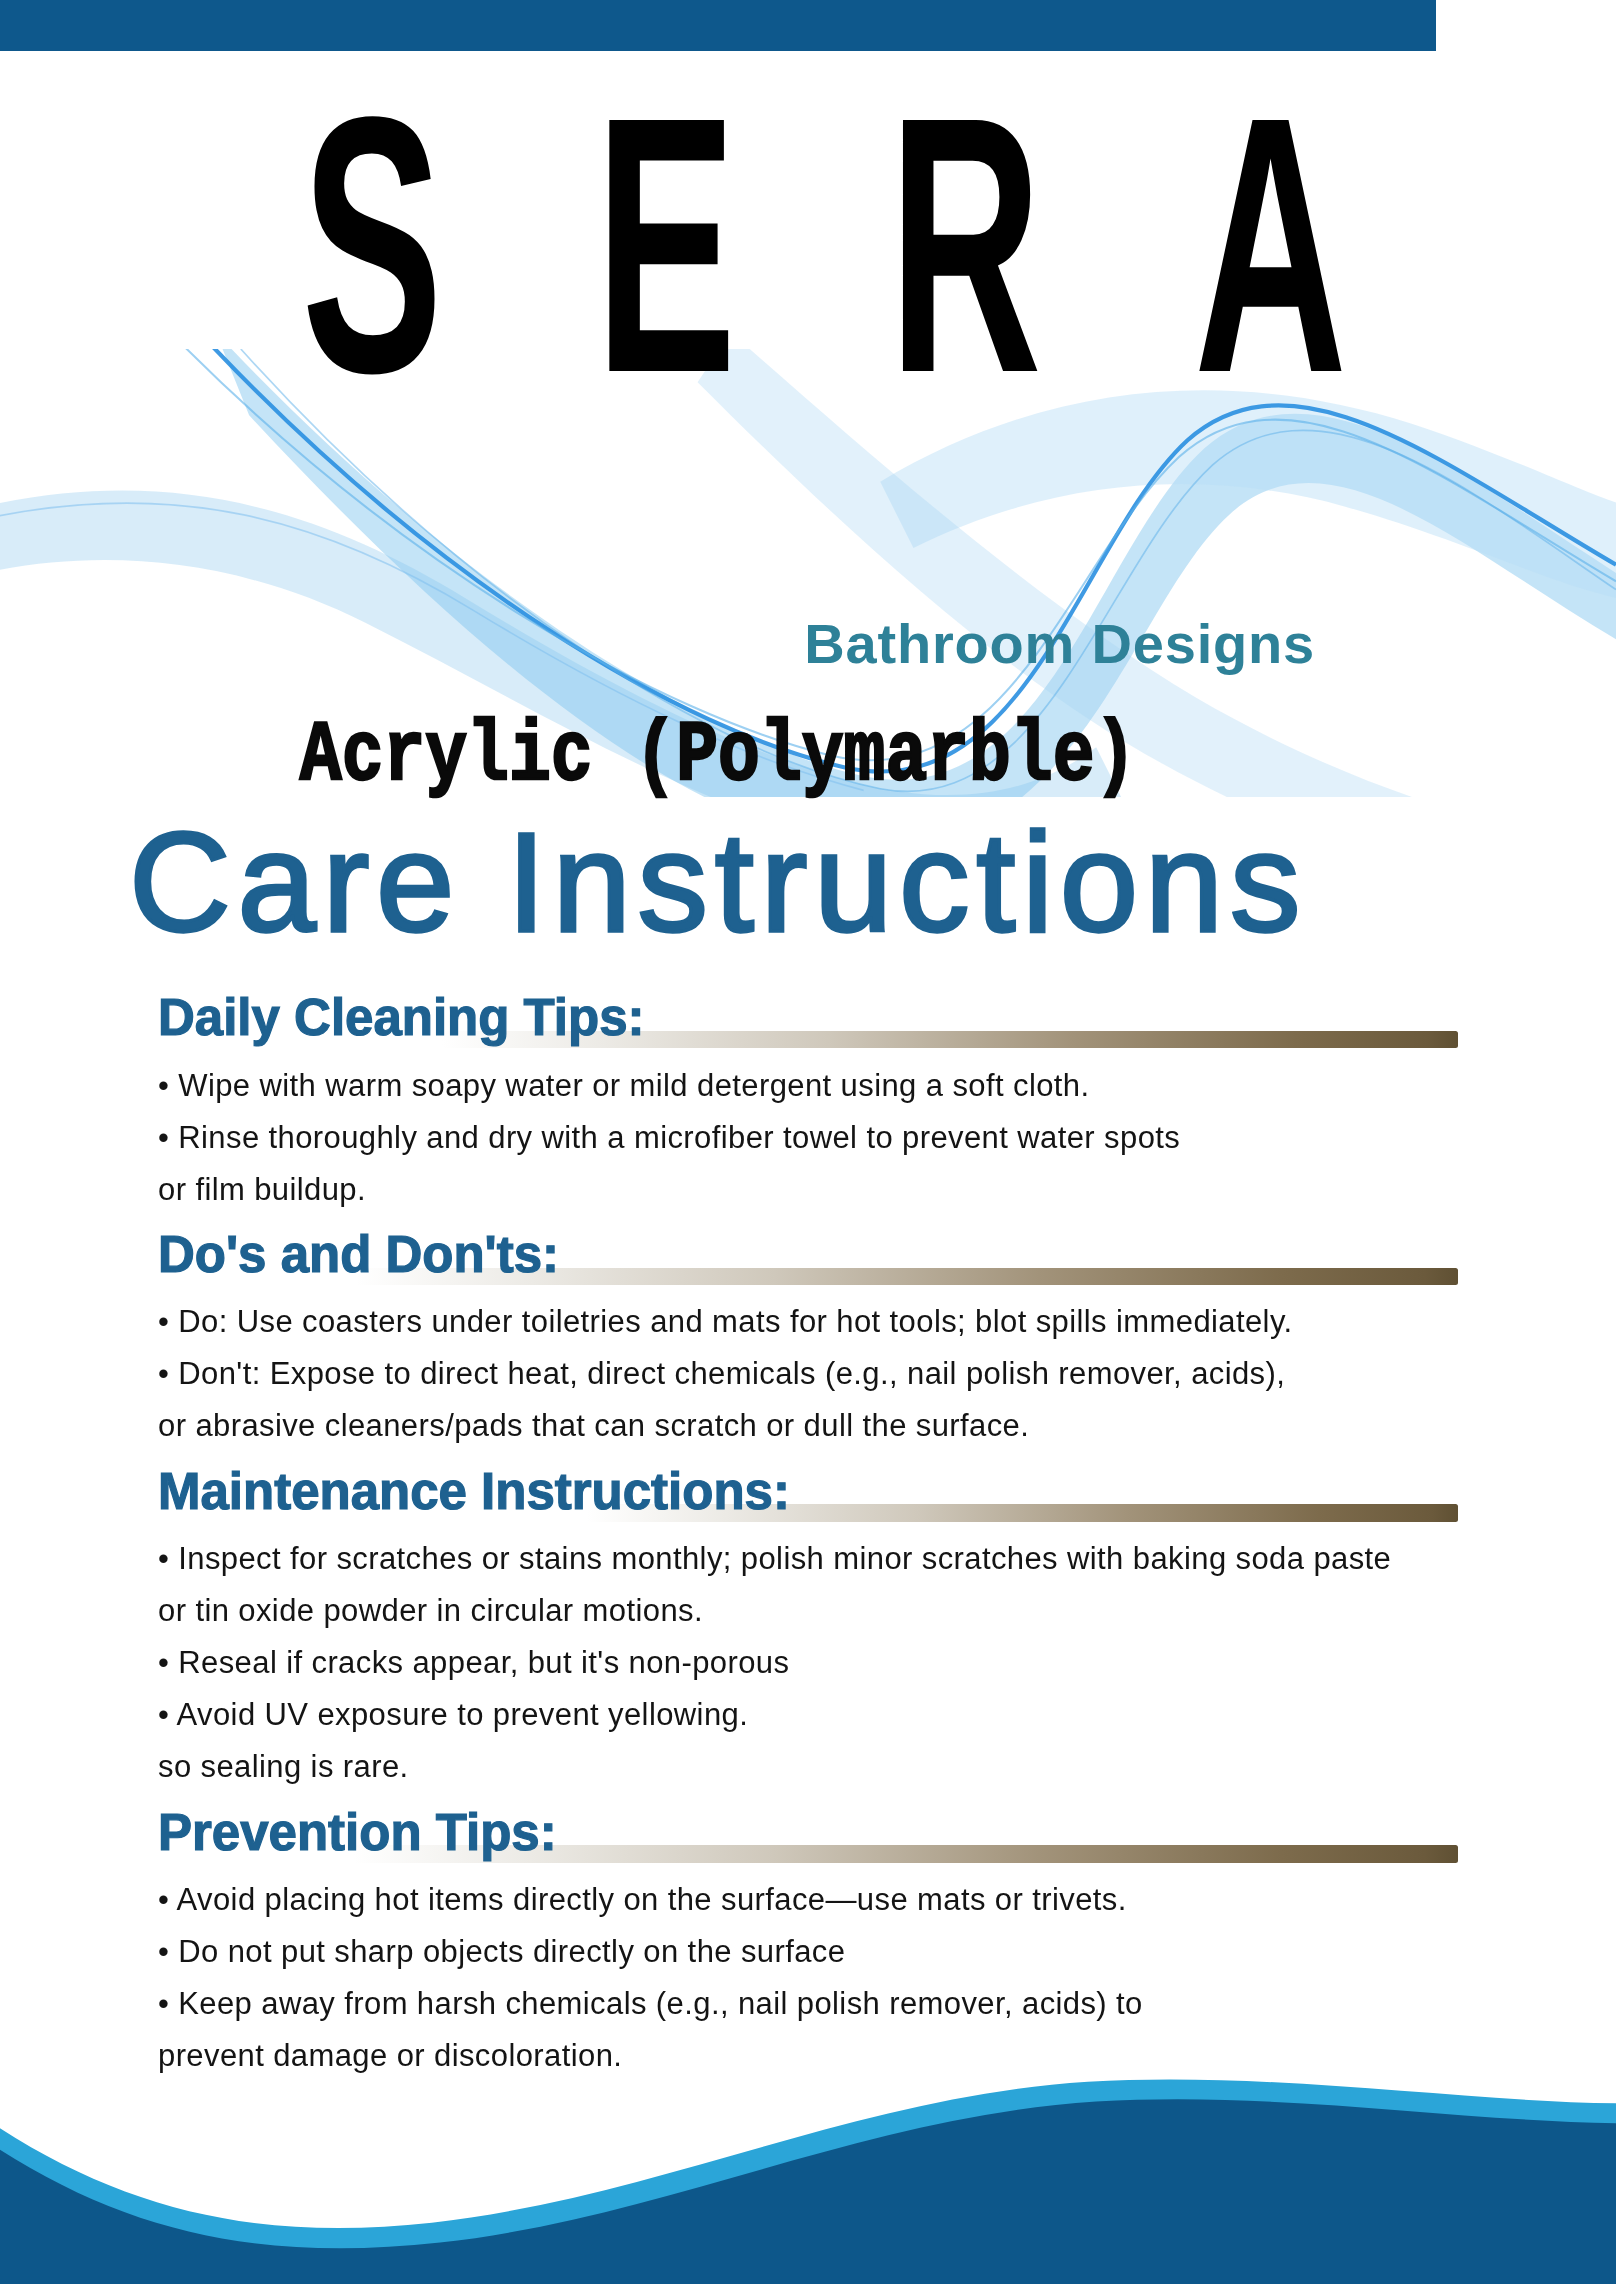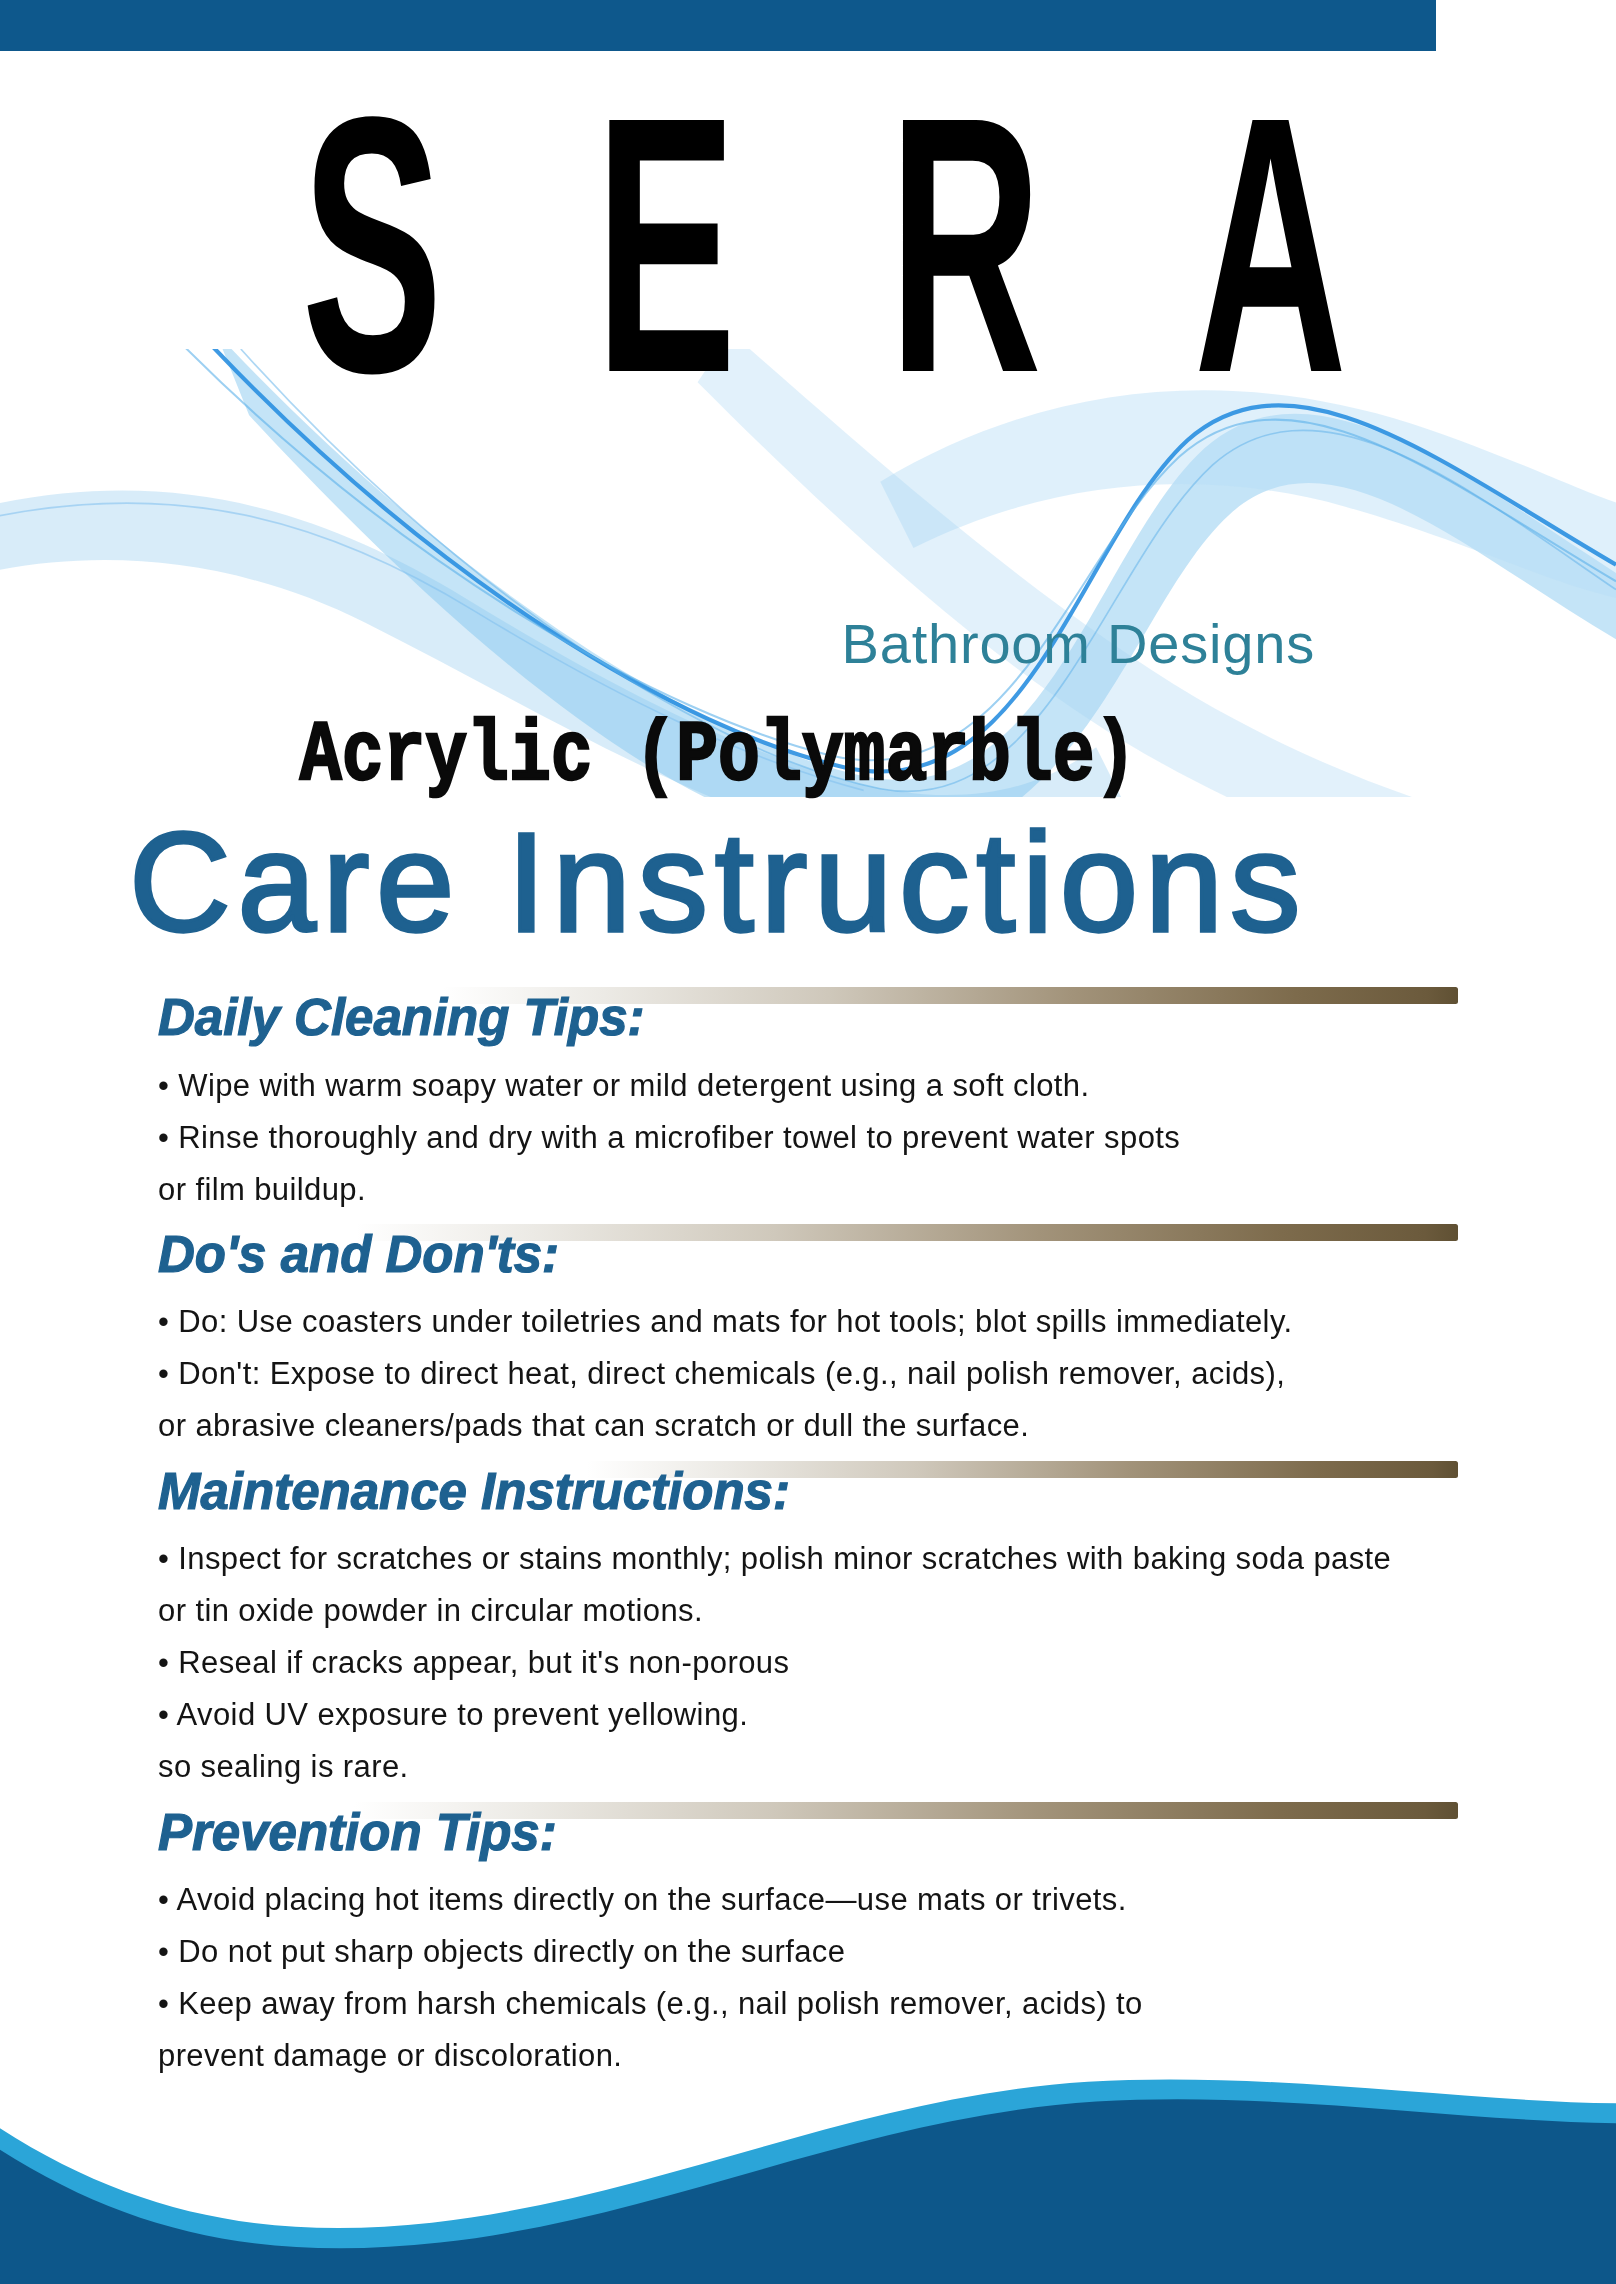--- a/index.html
+++ b/index.html
@@ -41,20 +41,21 @@
     z-index: 1;
   }
 
   .tagline {
     position: absolute; top: 613px; right: 121px;
     font-size: 56px; line-height: 1.1;
     letter-spacing: 0.8px;
     color: var(--tagline-teal, #2e8198);
     z-index: 3;
     white-space: nowrap;
+    font-weight: bold;
   }
 
   .subtitle-wrap { position: absolute; top: 708px; left: 0; width: 100%; text-align: center; z-index: 3; font-family: Liberation Mono, monospace; }
   .subtitle {
     display: inline-block;
     font-size: 85px; line-height: 1.15; font-weight: bold;
     color: #0a0a0a;
     -webkit-text-stroke: 2.5px #0a0a0a;
     transform: scaleX(0.82);
     transform-origin: 50% 50%;
@@ -73,26 +74,25 @@
   }
 
   
   .sections {
     position: relative;
     padding: 19px 158px 0 158px;
     z-index: 4;
   }
   .care-section { margin: 0 0 8.3px 0; }
   .section-heading {
-    display: flex; align-items: flex-start;
+    display: flex; align-items: flex-end;
     font-size: 51px; line-height: 61px; font-weight: bold;
     color: var(--heading-blue, #1e6190);
     margin: 0 0 11.6px 0;
     white-space: nowrap;
-    font-style: italic;
   }
   .section-heading .ht {
     position: relative; z-index: 1;
     -webkit-text-stroke: 1.2px var(--heading-blue, #1e6190);
   }
   .rule {
     position: relative; z-index: 0;
     flex: 1 1 auto;
     height: 17.4px;
     margin-left: -203px;

